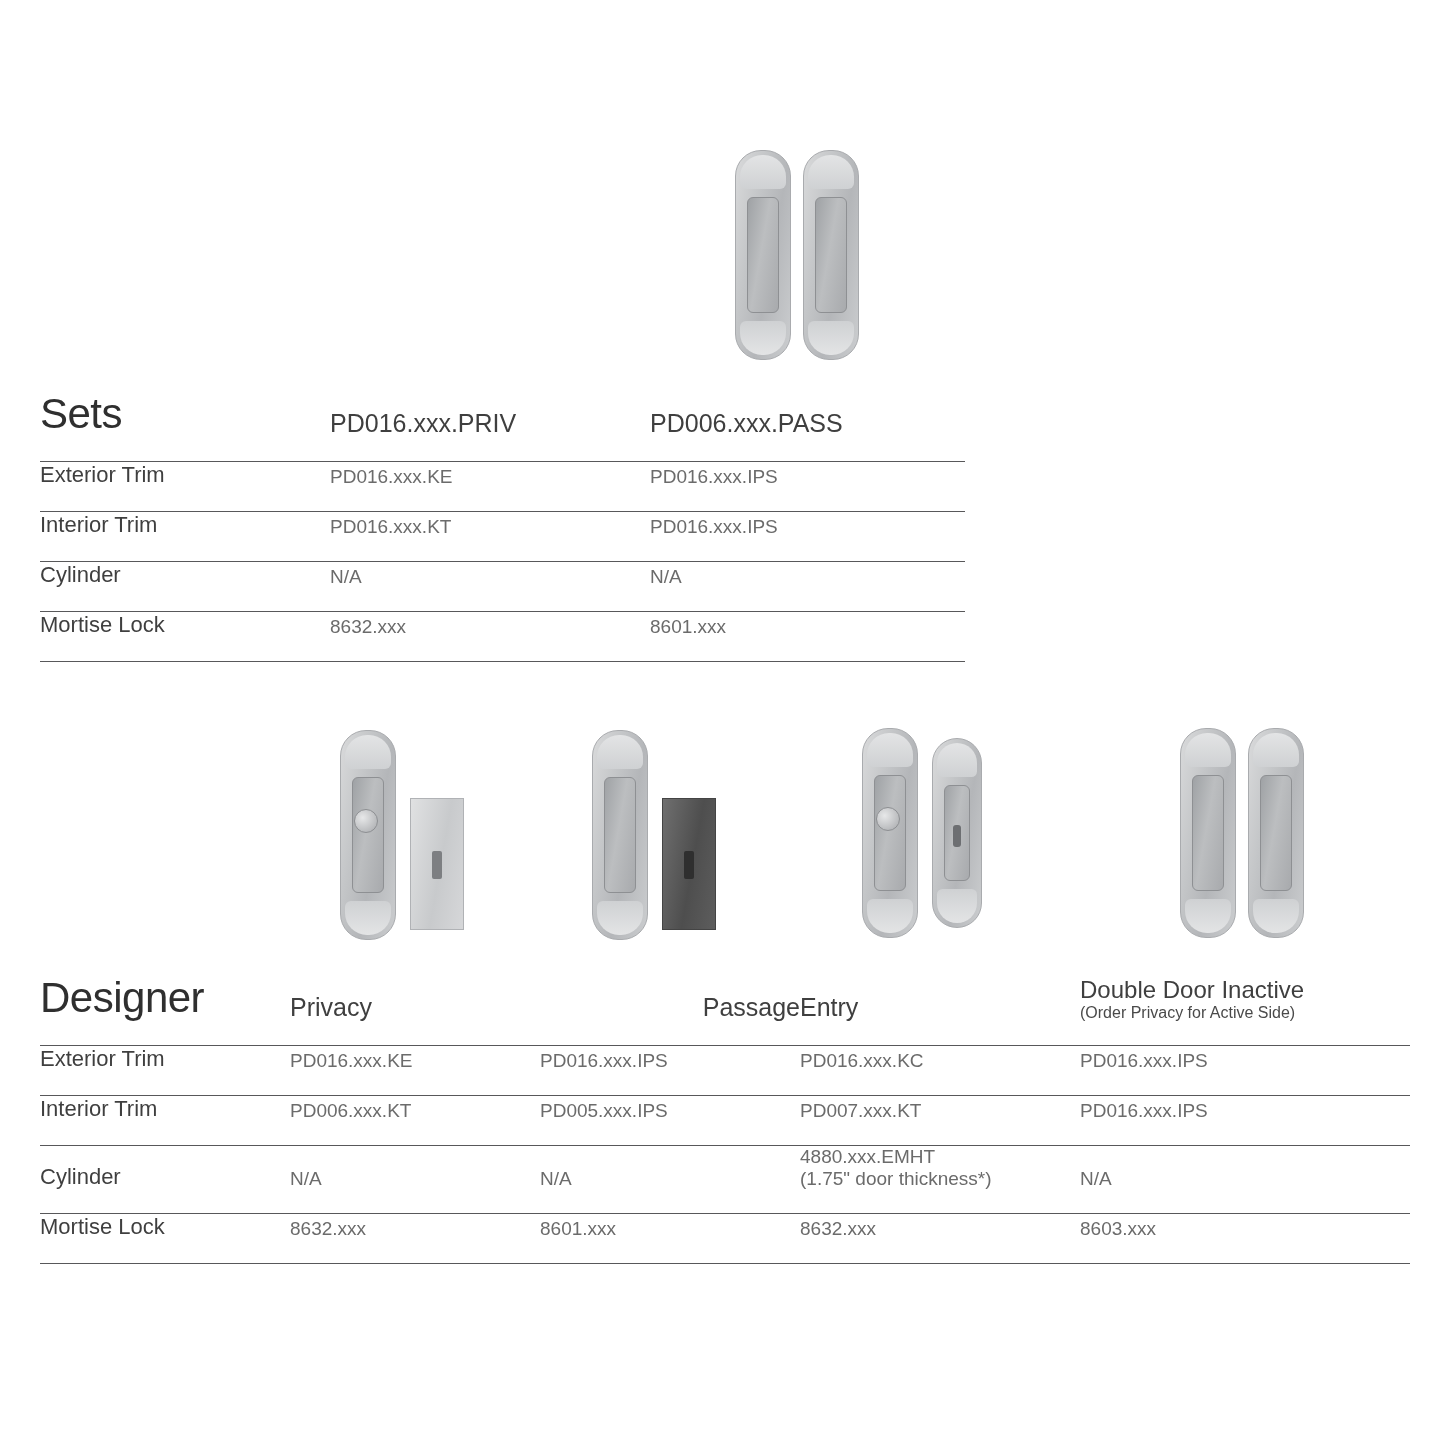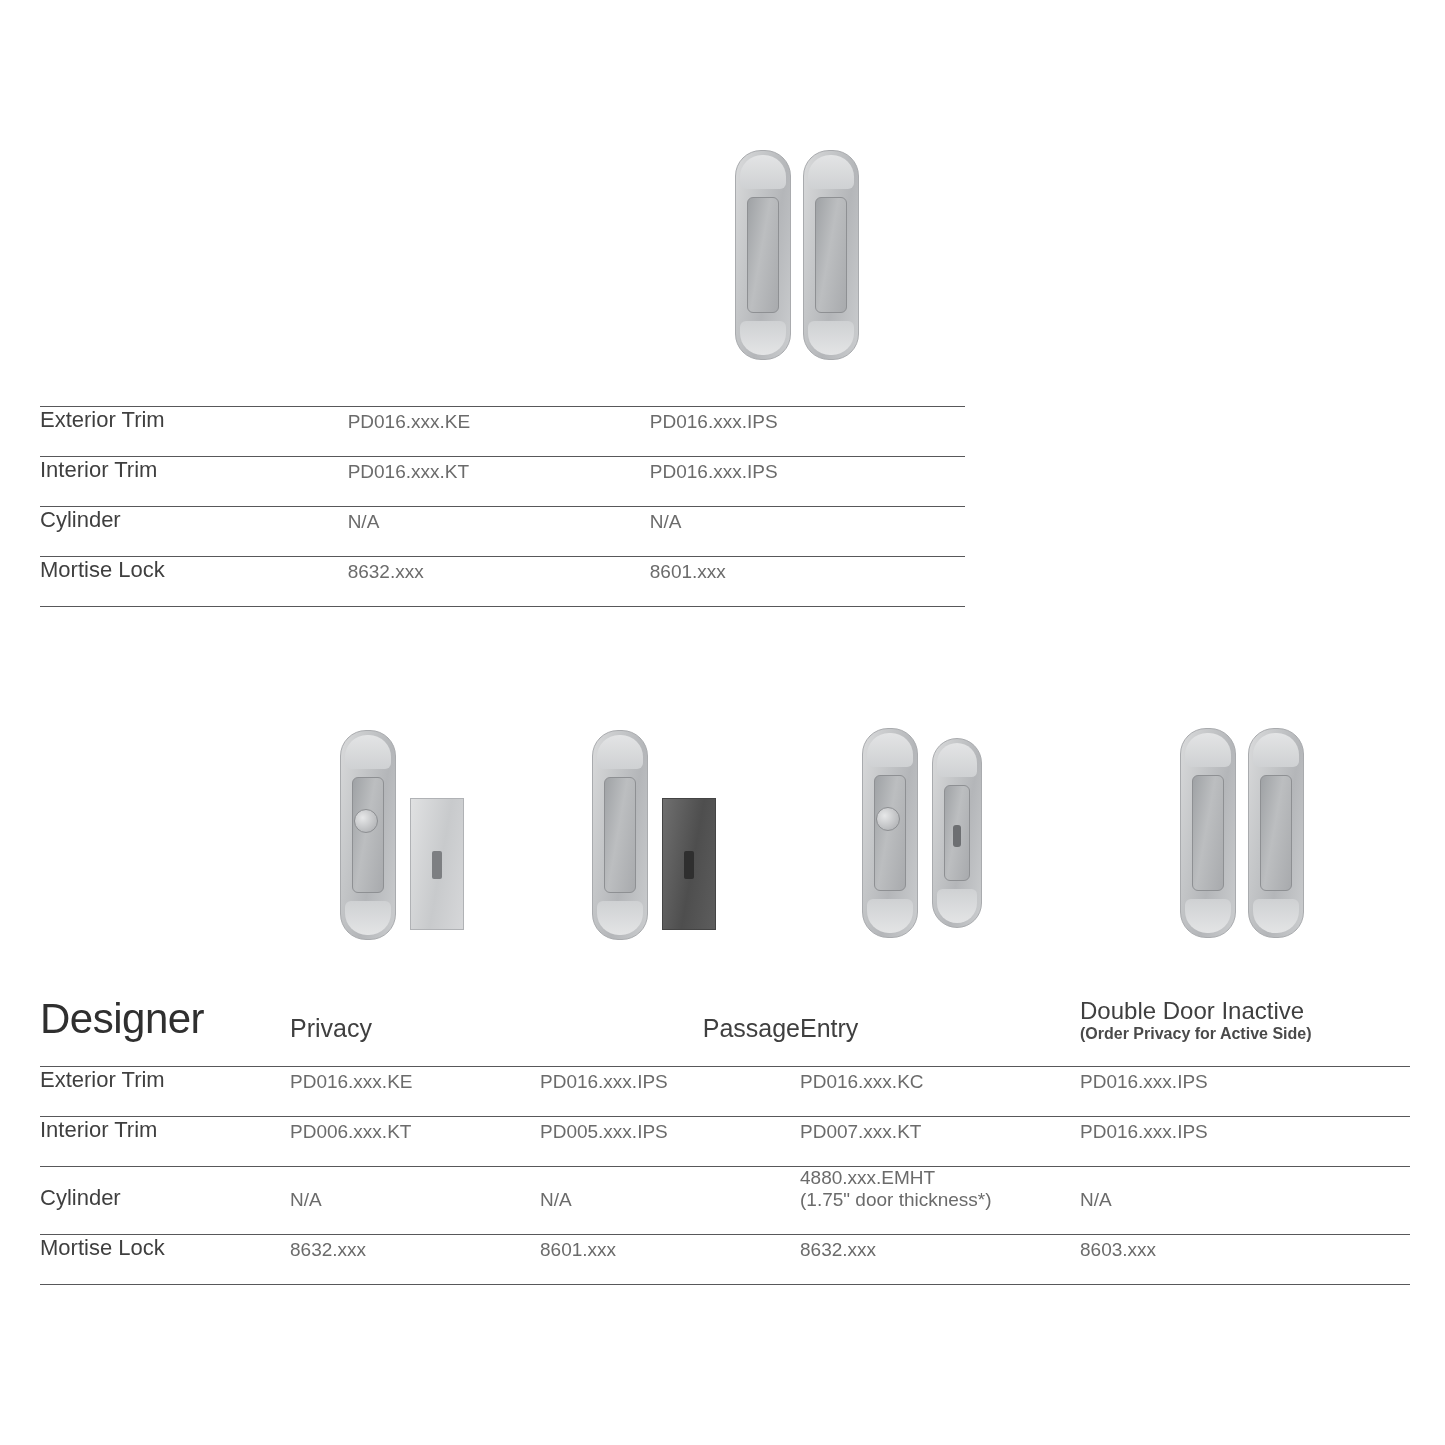--- a/index.html
+++ b/index.html
@@ -156,40 +156,45 @@
     font-size: 25px;
     font-weight: bold;
     color: #3f3f3f;
     padding-right: 24px;
     padding-bottom: 6px;
     white-space: nowrap;
   }
   .head-cell .note {
     display: block;
     font-size: 16px;
-    font-weight: bold;
+    font-weight: normal;
     color: #4a4a4a;
     letter-spacing: 0;
   }
   .head-cell.wide { font-size: 24px; margin-left: 43px; }
 </style>
 </head>
 <body>
 
 <div class="art-row" style="left:735px; top:150px;">
   <div class="plate" style="margin-right:12px;">
     <div class="recess"></div>
   </div>
   <div class="plate">
     <div class="recess"></div>
   </div>
 </div>
 
 <table class="table" style="left:40px; top:390px; width:925px;">
   <tbody>
+      <tr>
+    <td class="title-cell" style="width:290px;">Sets</td>
+    <td class="head-cell" style="width:320px;">PD016.xxx.PRIV</td>
+    <td class="head-cell" style="width:315px;">PD006.xxx.PASS</td>
+  </tr>
   <tr class="rule-row">
         <td></td>
         <td></td>
         <td></td>
       </tr>
 
   <tr>
     <td class="row-label">Exterior Trim</td>
     <td class="cell">PD016.xxx.KE</td>
     <td class="cell">PD016.xxx.IPS</td>
@@ -267,21 +272,21 @@
 
 <div class="art-row" style="left:1180px; top:728px;">
   <div class="plate" style="margin-right:12px;">
     <div class="recess"></div>
   </div>
   <div class="plate">
     <div class="recess"></div>
   </div>
 </div>
 
-<table class="table" style="left:40px; top:995px; width:1370px;">
+<table class="table" style="left:40px; top:974px; width:1370px;">
   <tbody>
       <tr>
     <td class="title-cell" style="width:250px;">Designer</td>
     <td class="head-cell" style="width:250px;">Privacy</td>
     <td class="head-cell" style="width:260px;text-align:right;">Passage</td>
     <td class="head-cell" style="width:280px;">Entry</td>
     <td class="head-cell wide" style="width:330px;">
       <span>Double Door Inactive</span>
       <span class="note">(Order Privacy for Active Side)</span>
     </td>

